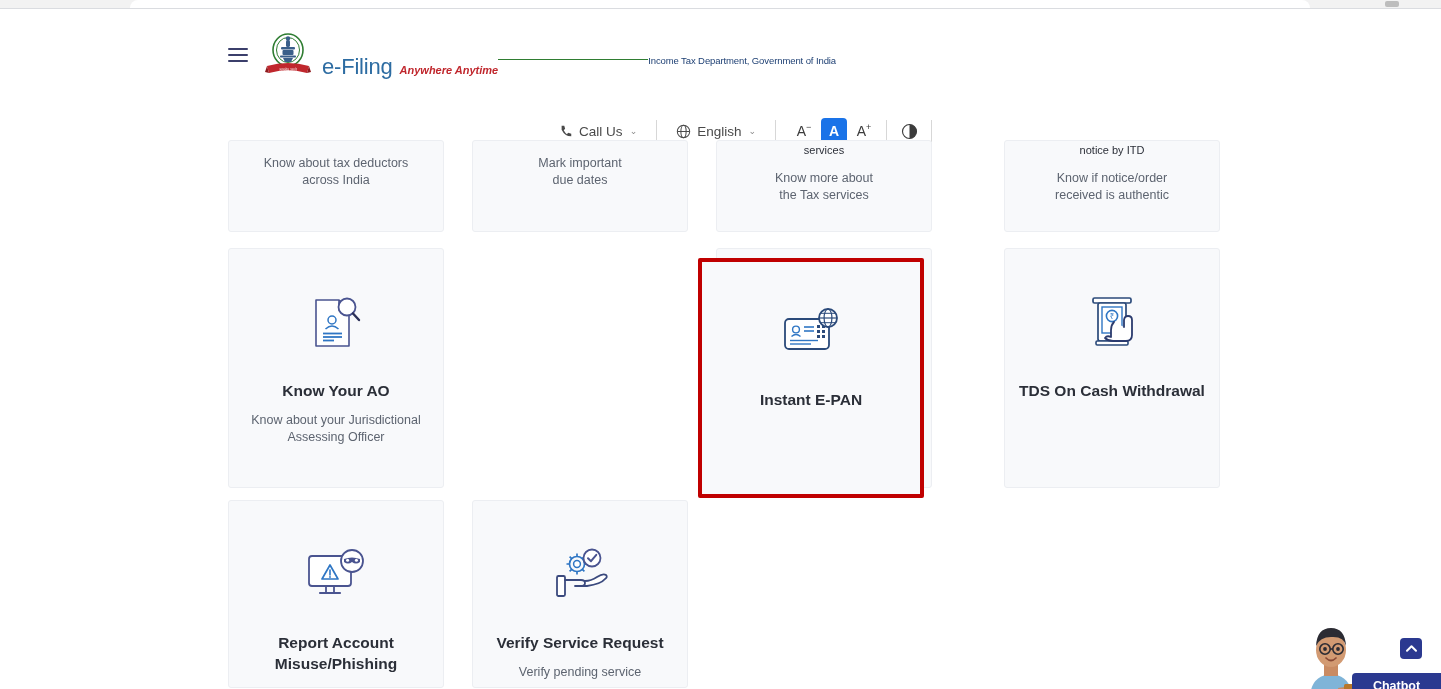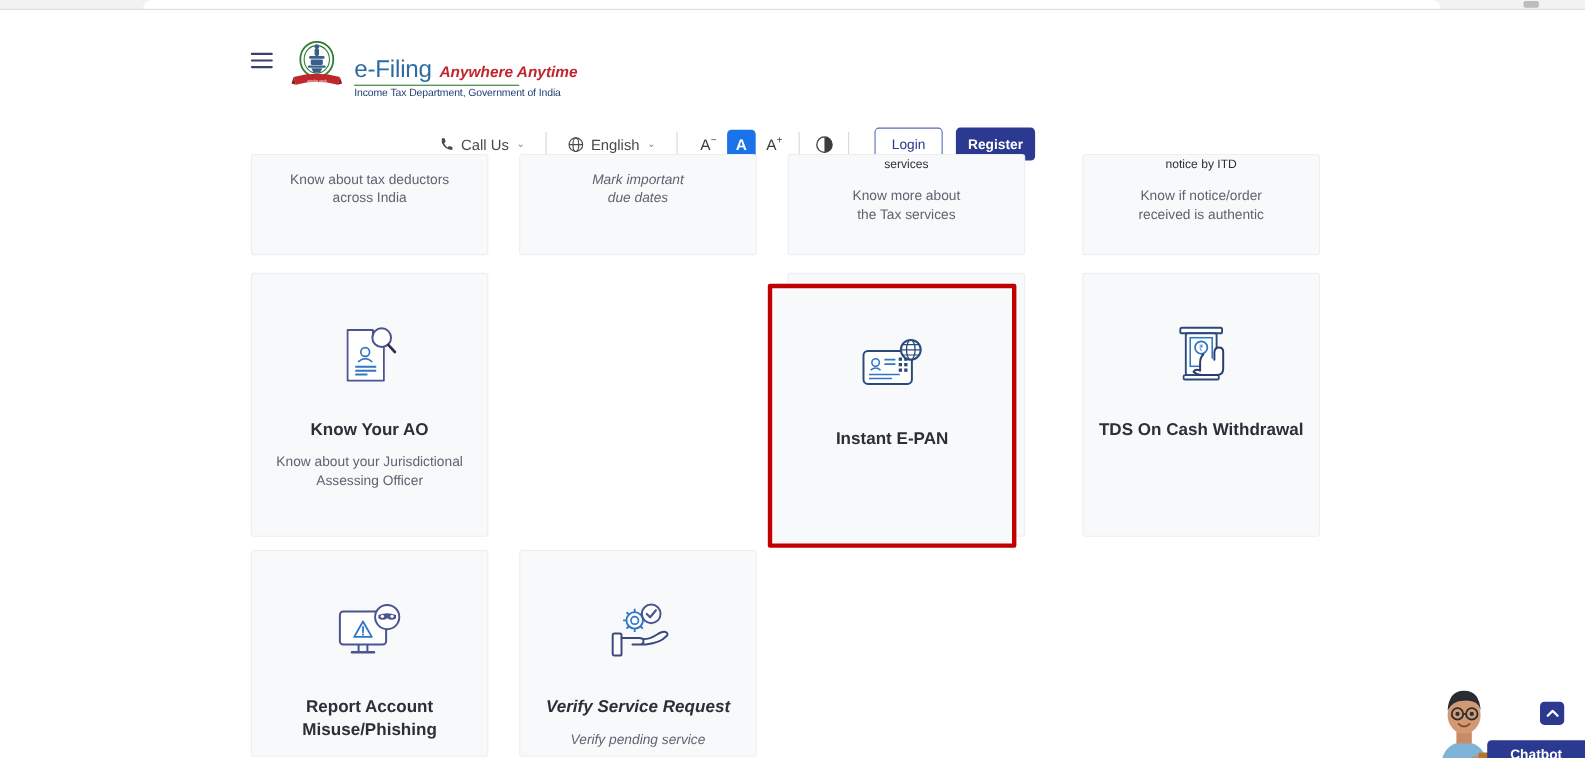--- a/index.html
+++ b/index.html
@@ -58,28 +58,28 @@
     background: #3b3f6b; margin-bottom: 4px; border-radius: 1px;
   }
   .hamburger span:last-child { margin-bottom: 0; }
 
   .brand {
     position: absolute; left: 262px; top: 10px;
     display: flex; align-items: center; gap: 8px;
     cursor: pointer;
   }
   .emblem { width: 52px; height: 50px; flex: 0 0 52px; }
-  .brand-text { display: flex; flex-direction: column; margin-top: 20px; }
+  .brand-text { display: flex; flex-direction: row; margin-top: 20px; }
   .brand-row1 { display: flex; align-items: baseline; gap: 7px; }
   .efiling {
     font-size: 22px; color: #2d6ca2; letter-spacing: -0.2px;
     font-weight: 400; line-height: 1;
   }
   .tagline {
-    font-size: 14px; color: #c0272d; font-style: italic; font-weight: bold;
+    font-size: 11px; color: #c0272d; font-style: italic; font-weight: bold;
     line-height: 1;
   }
   .brand-rule {
     width: 150px; height: 1px; background: #2f7d32; margin: 3px 0 2px 0;
   }
   .dept {
     font-size: 9.5px; color: #1d3f73; letter-spacing: -0.1px; line-height: 1.1;
   }
 
   
@@ -139,23 +139,23 @@
   .card.partial {
     top: 130px; height: 92px;
     justify-content: flex-start;
     overflow: hidden;
   }
   .card.full { top: 238px; height: 240px; padding-top: 44px; }
   .card.bottom { top: 490px; height: 188px; padding-top: 44px; overflow: hidden; }
 
   .card:nth-child(4n+1) { left: 0; }
   .col0 { left: 0; }
-  .col1 { left: 244px; font-style: italic; }
+  .col1 { left: 244px; }
   .col2 { left: 488px; }
-  .col3 { left: 756px; }
+  .col3 { left: 776px; }
 
   .card-icon { height: 62px; margin-bottom: 26px; display: flex; align-items: center; }
   .card-title {
     font-size: 15.5px; color: #2b2f38; font-weight: 600;
     text-align: center; line-height: 1.33; margin-bottom: 10px;
     max-width: 200px;
   }
   .card-desc {
     font-size: 12.5px; color: #5d6470; text-align: center;
     line-height: 1.37; max-width: 180px;
@@ -297,24 +297,20 @@
 
         <div class="contrast-btn">
           <svg width="17" height="17" viewBox="0 0 18 18">
             <circle cx="9" cy="9" r="7.4" fill="none" stroke="#3c3c3c" stroke-width="1.2"></circle>
             <path d="M9 1.6 A7.4 7.4 0 0 1 9 16.4 Z" fill="#3c3c3c"></path>
           </svg>
         </div>
 
         <div class="vdiv"></div>
 
-        <div class="auth-btns">
-          <div class="btn-login">Login</div>
-          <div class="btn-register">Register</div>
-        </div>
 
       </div>
     </div>
 
     <div class="grid">
 
       <div class="card partial col0">
         <div class="partial-inner">
           <div class="card-title"></div>
           <div class="card-desc">Know about tax deductors</div>

